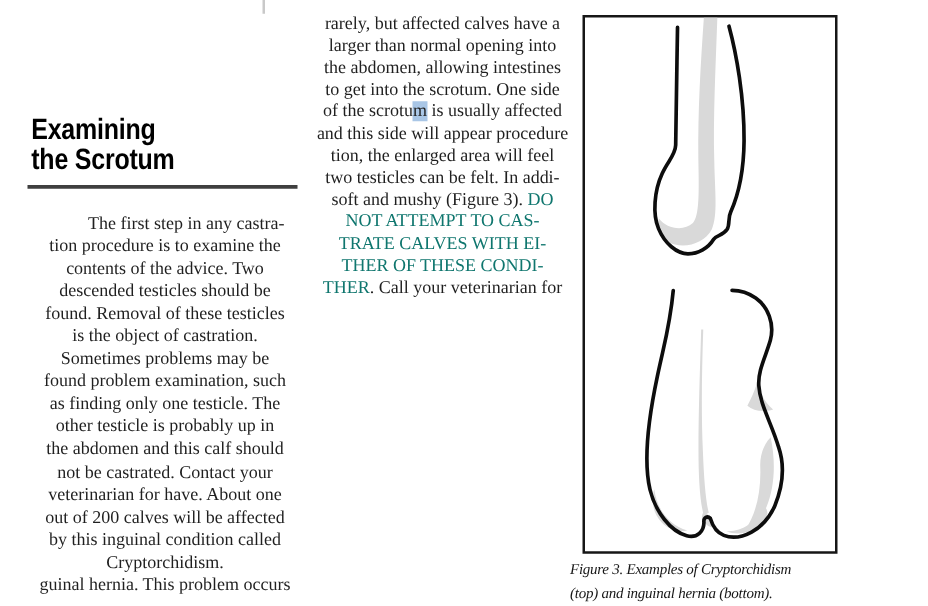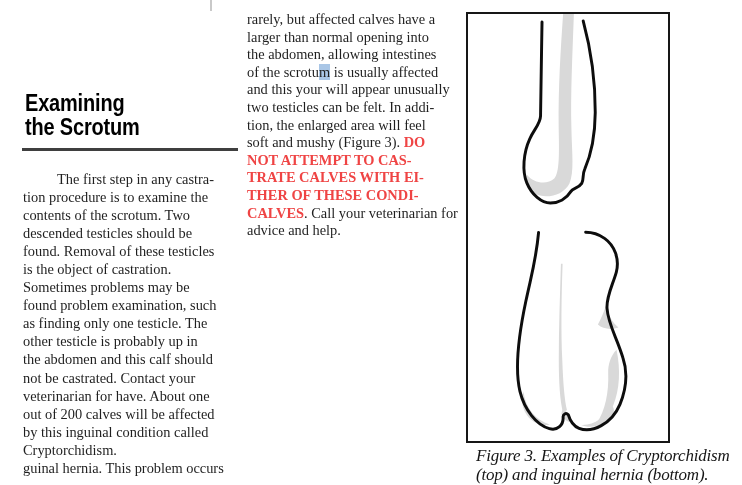--- a/index.html
+++ b/index.html
@@ -18,86 +18,86 @@
     font-family:"Liberation Sans","DejaVu Sans",sans-serif;
     font-weight:700; font-size:23.5px; line-height:23.6px;
     color:#000; letter-spacing:-0.2px;
     transform:scaleX(0.85); transform-origin:left top;
     white-space:nowrap;
   }
   .rule {
     position:absolute; left:22px; top:148px; width:216px; height:2.6px;
     background:#3f3f3f;
   }
-  .col { position:absolute; font-size:14.4px; }
+  .col { position:absolute; font-size:14.4px;text-align:center; }
   .col-left { left:23px; top:170px; width:218px; line-height:18.05px; }
   .col-mid  { left:247px; top:11px; width:214px; line-height:17.6px; }
   .tline { white-space:nowrap; }
   .tline .ind { display:inline-block; width:34px; }
-  .tline b { font-weight:700; color:#ef4444; }
+  .tline b { font-weight:400; color:#0f766e; }
   .hl { background:var(--hl,#a9c6e6); }
   .figure-box {
     position:absolute; left:466px; top:12px; width:204px; height:431px;
     border:2px solid #161616; box-sizing:border-box; background:#fff;
   }
   .figure-box svg { display:block; width:100%; height:100%; }
   .caption {
-    position:absolute; left:476px; top:446px; width:240px;
-    font-style:italic; font-size:17px; line-height:19px;
+    position:absolute; left:456px; top:446px; width:240px;
+    font-style:italic; font-size:12px; line-height:19px;
     color:#161616; letter-spacing:-0.2px; white-space:nowrap;
   }
 </style>
 </head>
 <body>
 
 <div class="page" style="--hl: #a9c6e6; --ink: #1f1f1f;">
 
   <div class="artifact"></div>
 
   <div class="heading">
     <div>Examining</div>
     <div>the Scrotum</div>
   </div>
 
   <div class="rule"></div>
 
   <div class="col col-left" id="colLeft">
       <div class="tline"><span class="ind"></span><span>The first step in any castra-</span></div>
       <div class="tline"><span>tion procedure is to examine the</span></div>
-      <div class="tline"><span>contents of the scrotum. Two</span></div>
+      <div class="tline"><span>contents of the advice. Two</span></div>
       <div class="tline"><span>descended testicles should be</span></div>
       <div class="tline"><span>found. Removal of these testicles</span></div>
       <div class="tline"><span>is the object of castration.</span></div>
       <div class="tline"><span>Sometimes problems may be</span></div>
       <div class="tline"><span>found problem examination, such</span></div>
       <div class="tline"><span>as finding only one testicle. The</span></div>
       <div class="tline"><span>other testicle is probably up in</span></div>
       <div class="tline"><span>the abdomen and this calf should</span></div>
       <div class="tline"><span>not be castrated. Contact your</span></div>
       <div class="tline"><span>veterinarian for have. About one</span></div>
       <div class="tline"><span>out of 200 calves will be affected</span></div>
       <div class="tline"><span>by this inguinal condition called</span></div>
       <div class="tline"><span>Cryptorchidism.</span></div>
       <div class="tline"><span>guinal hernia. This problem occurs</span></div>
     </div>
 
   <div class="col col-mid" id="colMid">
       <div class="tline"><span>rarely, but affected calves have a</span></div>
       <div class="tline"><span>larger than normal opening into</span></div>
       <div class="tline"><span>the abdomen, allowing intestines</span></div>
+      <div class="tline"><span>to get into the scrotum. One side</span></div>
       <div class="tline"><span>of the scrotu</span><span class="hl">m</span><span> is usually affected</span></div>
-      <div class="tline"><span>and this your will appear unusually</span></div>
+      <div class="tline"><span>and this side will appear procedure</span></div>
+      <div class="tline"><span>tion, the enlarged area will feel</span></div>
       <div class="tline"><span>two testicles can be felt. In addi-</span></div>
-      <div class="tline"><span>tion, the enlarged area will feel</span></div>
       <div class="tline"><span>soft and mushy (Figure 3). </span><b>DO</b></div>
       <div class="tline"><b>NOT ATTEMPT TO CAS-</b></div>
       <div class="tline"><b>TRATE CALVES WITH EI-</b></div>
       <div class="tline"><b>THER OF THESE CONDI-</b></div>
-      <div class="tline"><b>CALVES</b><span>. Call your veterinarian for</span></div>
-      <div class="tline"><span>advice and help.</span></div>
+      <div class="tline"><b>THER</b><span>. Call your veterinarian for</span></div>
     </div>
 
   <div class="figure-box">
     <svg viewBox="0 0 204 431" preserveAspectRatio="none">
 
       <g>
         <path d="M97 0 L108 0 C106.5 42 104.5 82 105.5 116 C106 141 108.5 159 103.5 171
              C97 183.5 79 187.5 67.5 181 C60 176.5 57 168 60.5 162.5
              C66.5 170.5 80.5 173 88 166 C93.5 160 93 140 92.5 115
              C92 74 94.5 36 97 0 Z" fill="#d9d9d9" stroke="none"></path>

